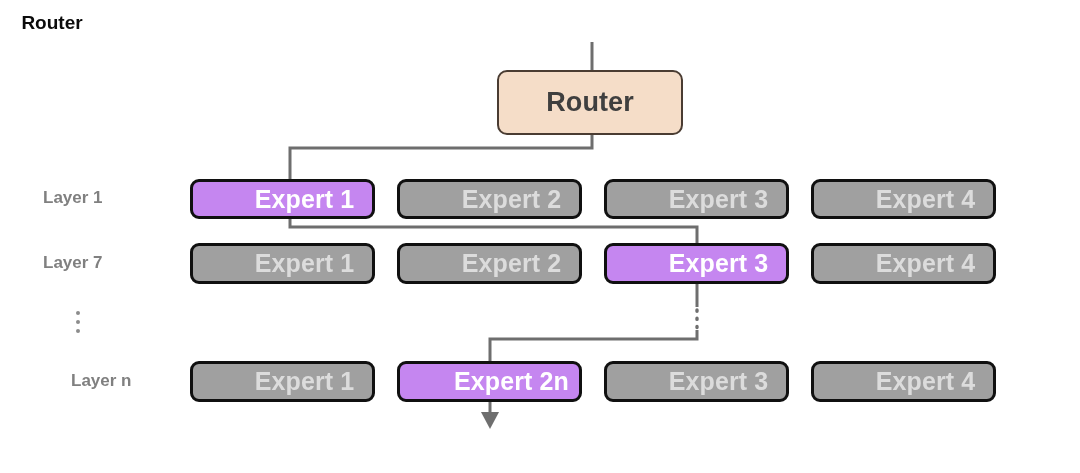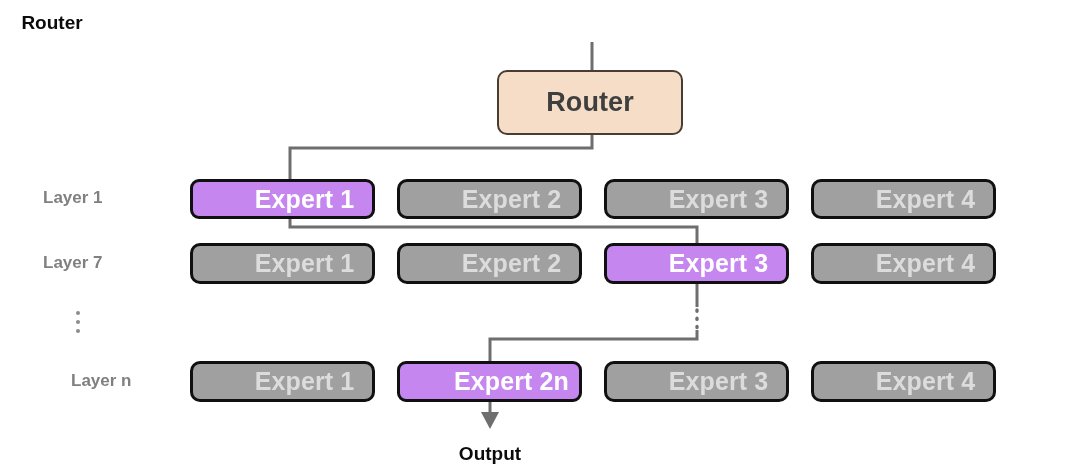--- a/index.html
+++ b/index.html
@@ -44,21 +44,20 @@
     border-radius: 10px;
   }
   .expert-node {
     border: 3px solid #101010;
     font-size: 25px;
     padding-left: 44px;
   }
   .expert-node.inactive {
     background: #a0a0a0;
     color: #dcdcdc;
-    border-radius: 10px;
   }
   .expert-node.active {
     background: #c586f0;
     color: #ffffff;
   }
   .layer-label {
     position: absolute;
     color: #808080;
     font-size: 17px;
     font-weight: bold;
@@ -162,17 +161,14 @@
   <div class="node expert-node active" style="left:397px; top:361px; width:185px; height:41px;">
     <span>Expert 2n</span>
   </div>
   <div class="node expert-node inactive" style="left:604px; top:361px; width:185px; height:41px;">
     <span>Expert 3</span>
   </div>
   <div class="node expert-node inactive" style="left:811px; top:361px; width:185px; height:41px;">
     <span>Expert 4</span>
   </div>
 
-  <div class="io-label" style="left:430px; top:443px; width:120px;">
-    <span>Output</span>
-  </div>
 
 </div>
 
 </body></html>

